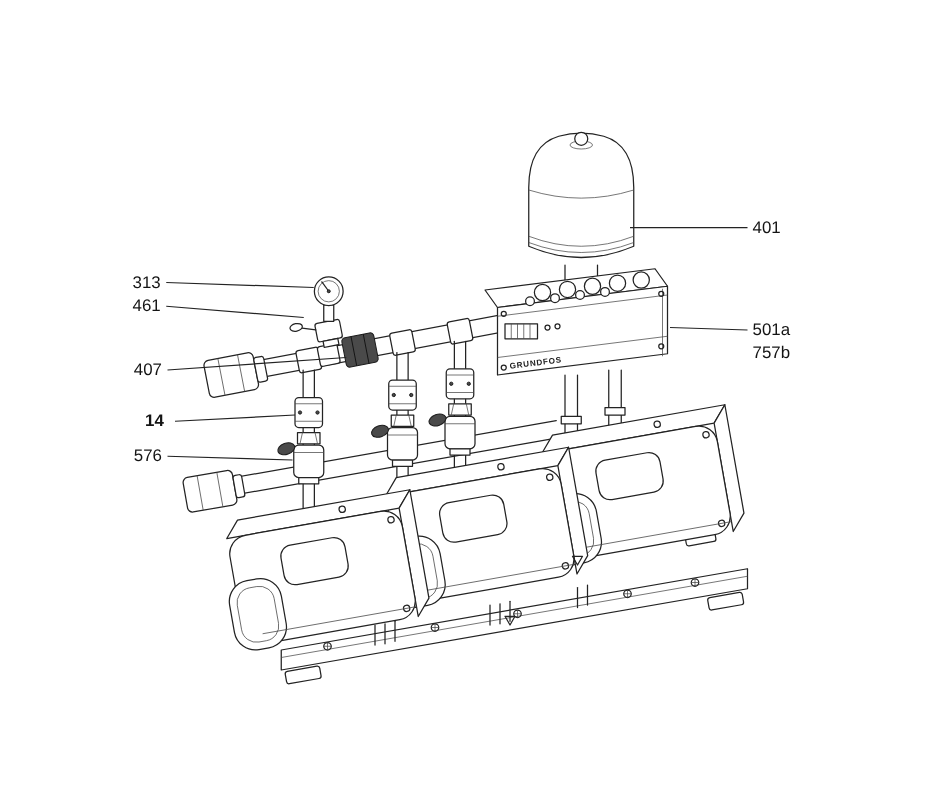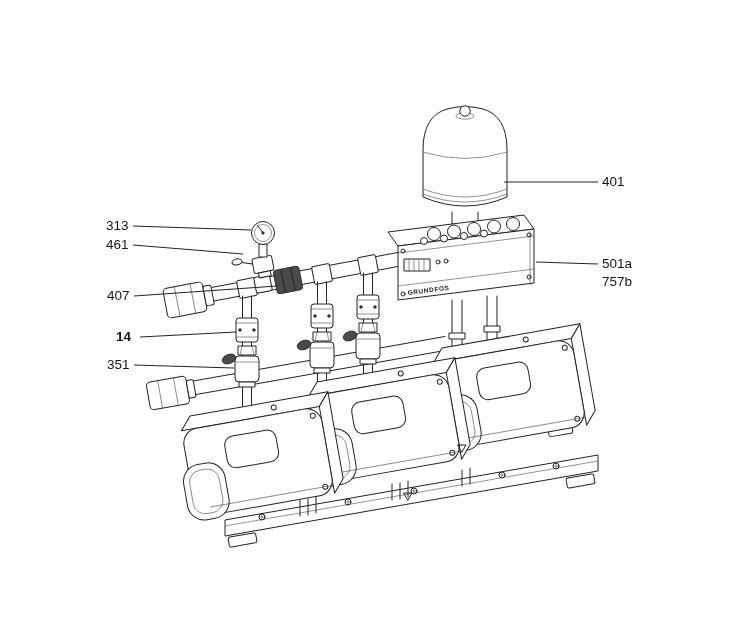--- a/index.html
+++ b/index.html
@@ -322,18 +322,18 @@
     <line class="leader" x1="134" y1="365" x2="234" y2="368"></line>
     <line class="leader" x1="504" y1="182" x2="598" y2="182"></line>
     <line class="leader" x1="536" y1="262" x2="598" y2="264"></line>
   </g>
 </svg>
 
 <div class="callout" style="left:106px; top:219px;">313</div>
 <div class="callout" style="left:106px; top:238px;">461</div>
 <div class="callout" style="left:107px; top:289px;">407</div>
 <div class="callout" style="left:116px; top:330px;font-weight:bold;">14</div>
-<div class="callout" style="left:107px; top:358px;">351</div>
+<div class="callout" style="left:107px; top:358px;">576</div>
 <div class="callout" style="left:602px; top:175px;">401</div>
 <div class="callout" style="left:602px; top:257px;">501a</div>
 <div class="callout" style="left:602px; top:275px;">757b</div>
 
 </div>
 
 </body></html>

